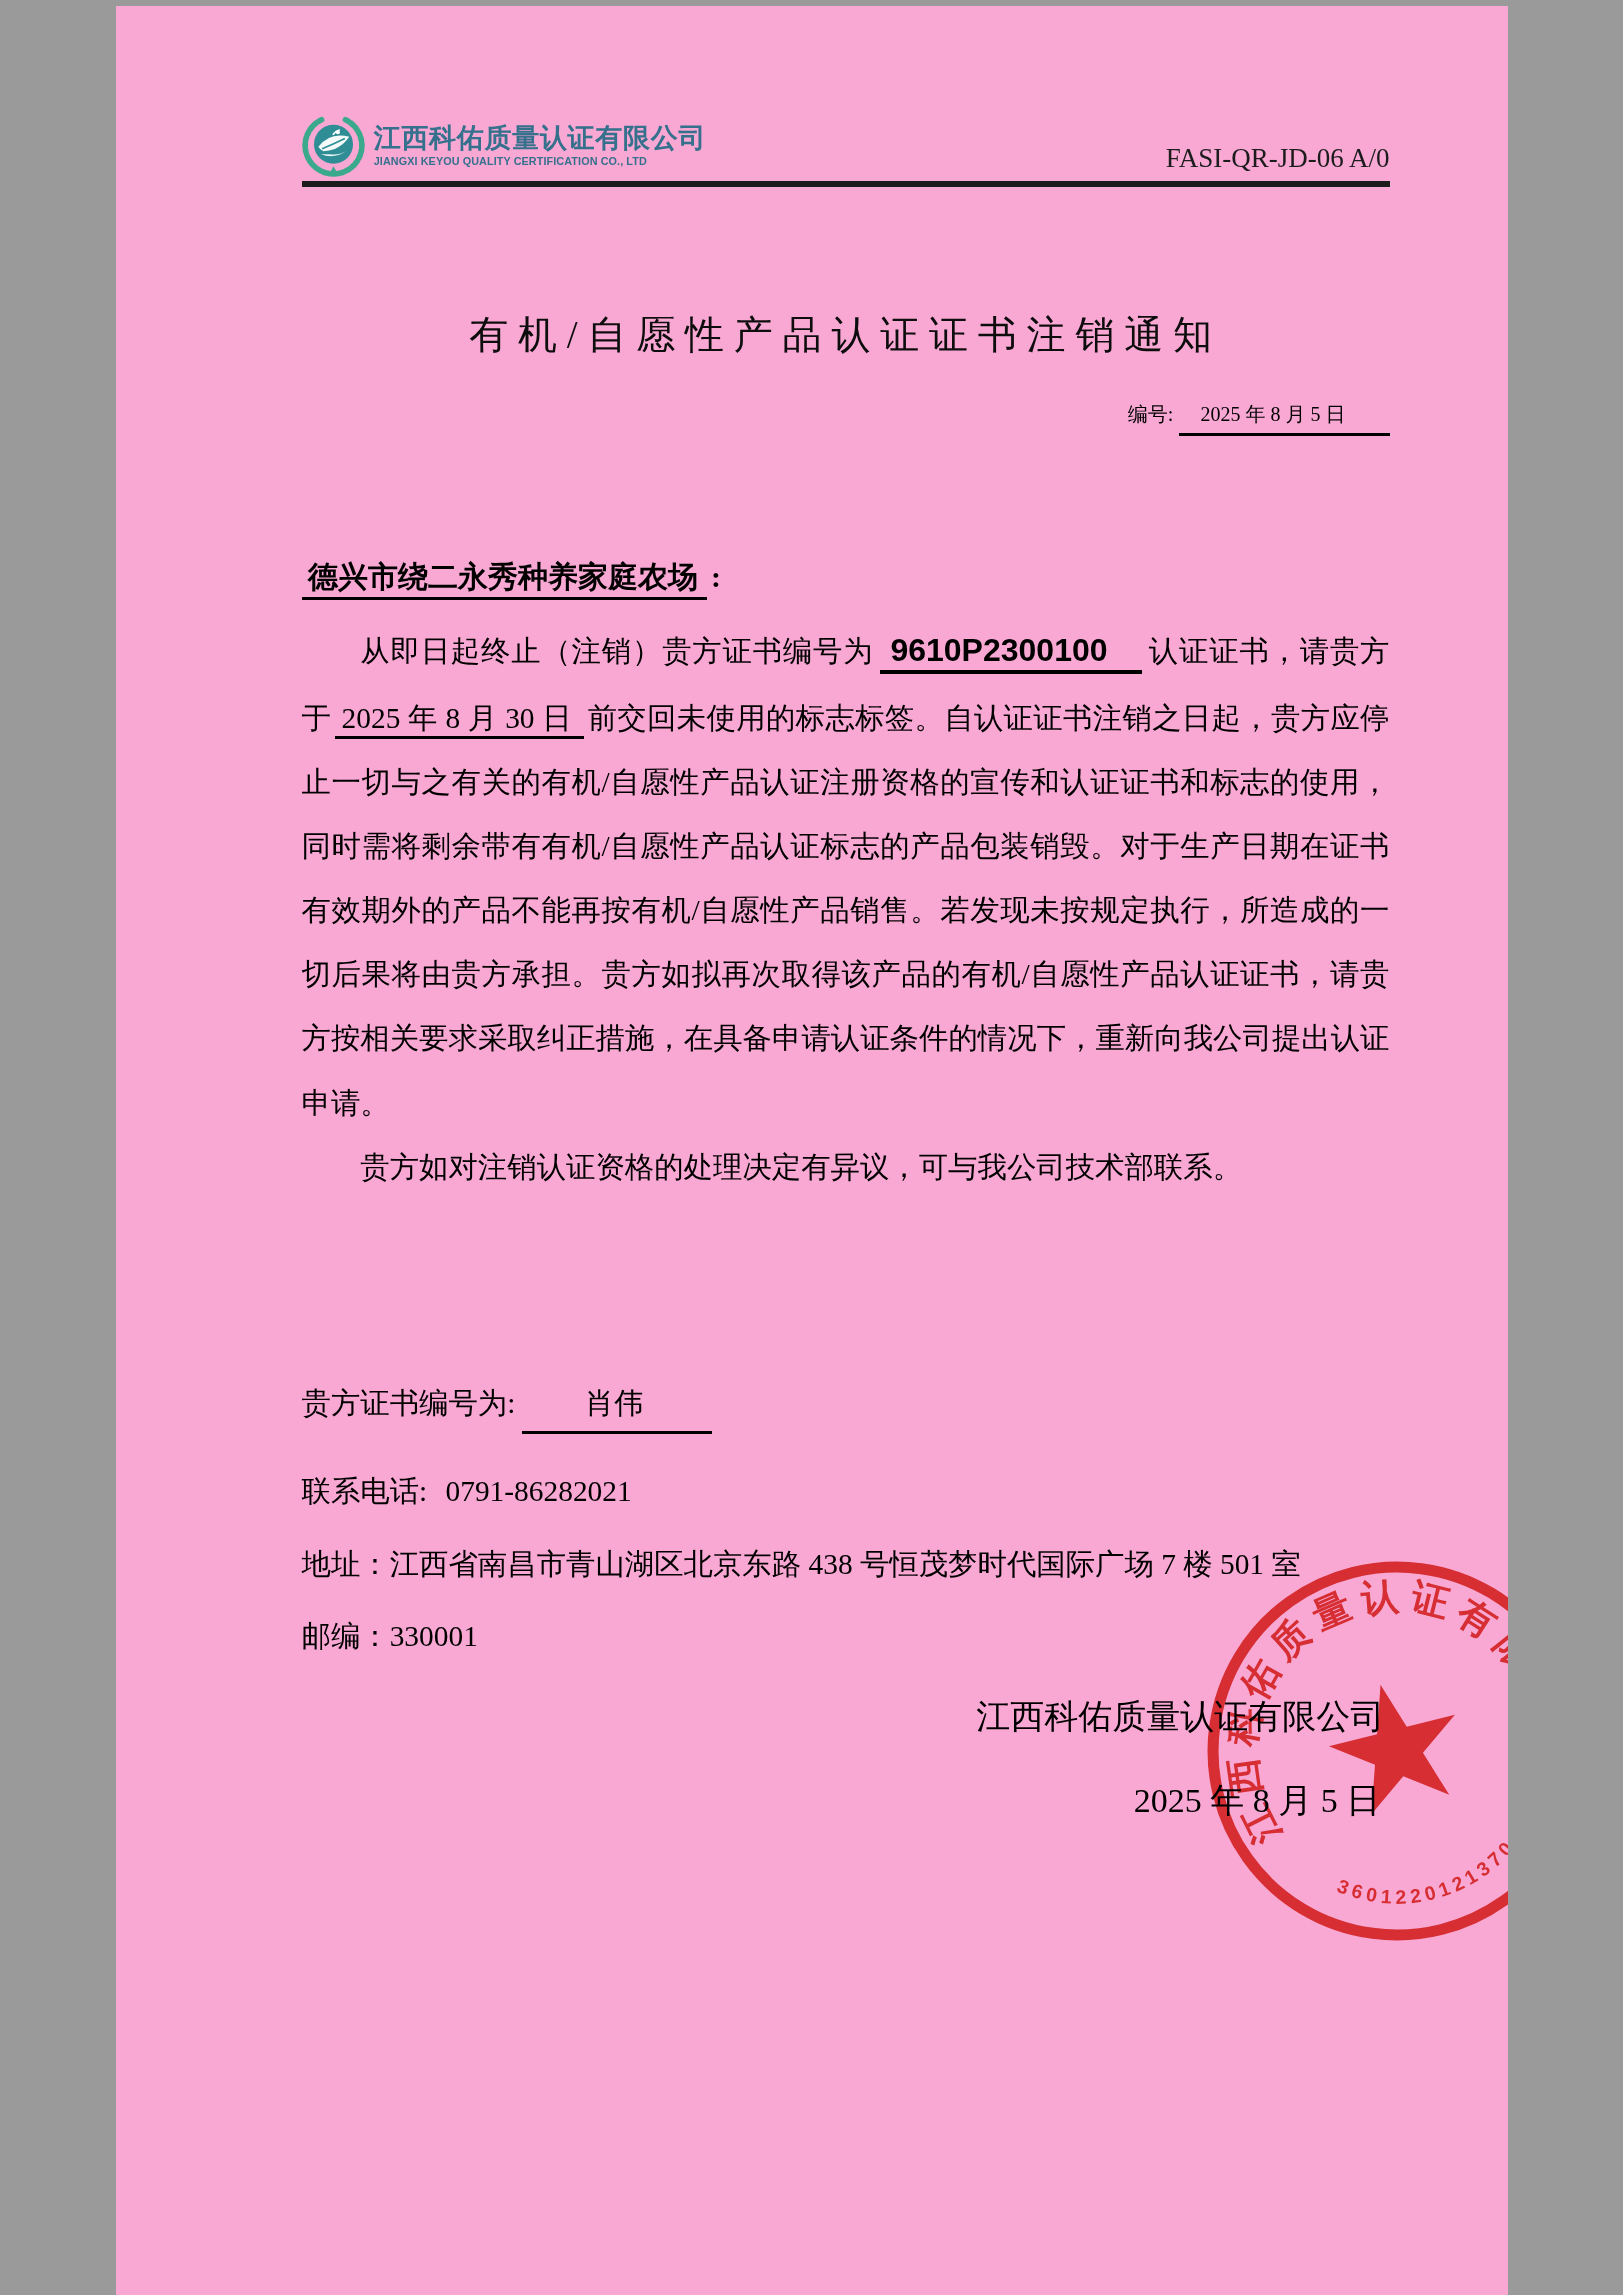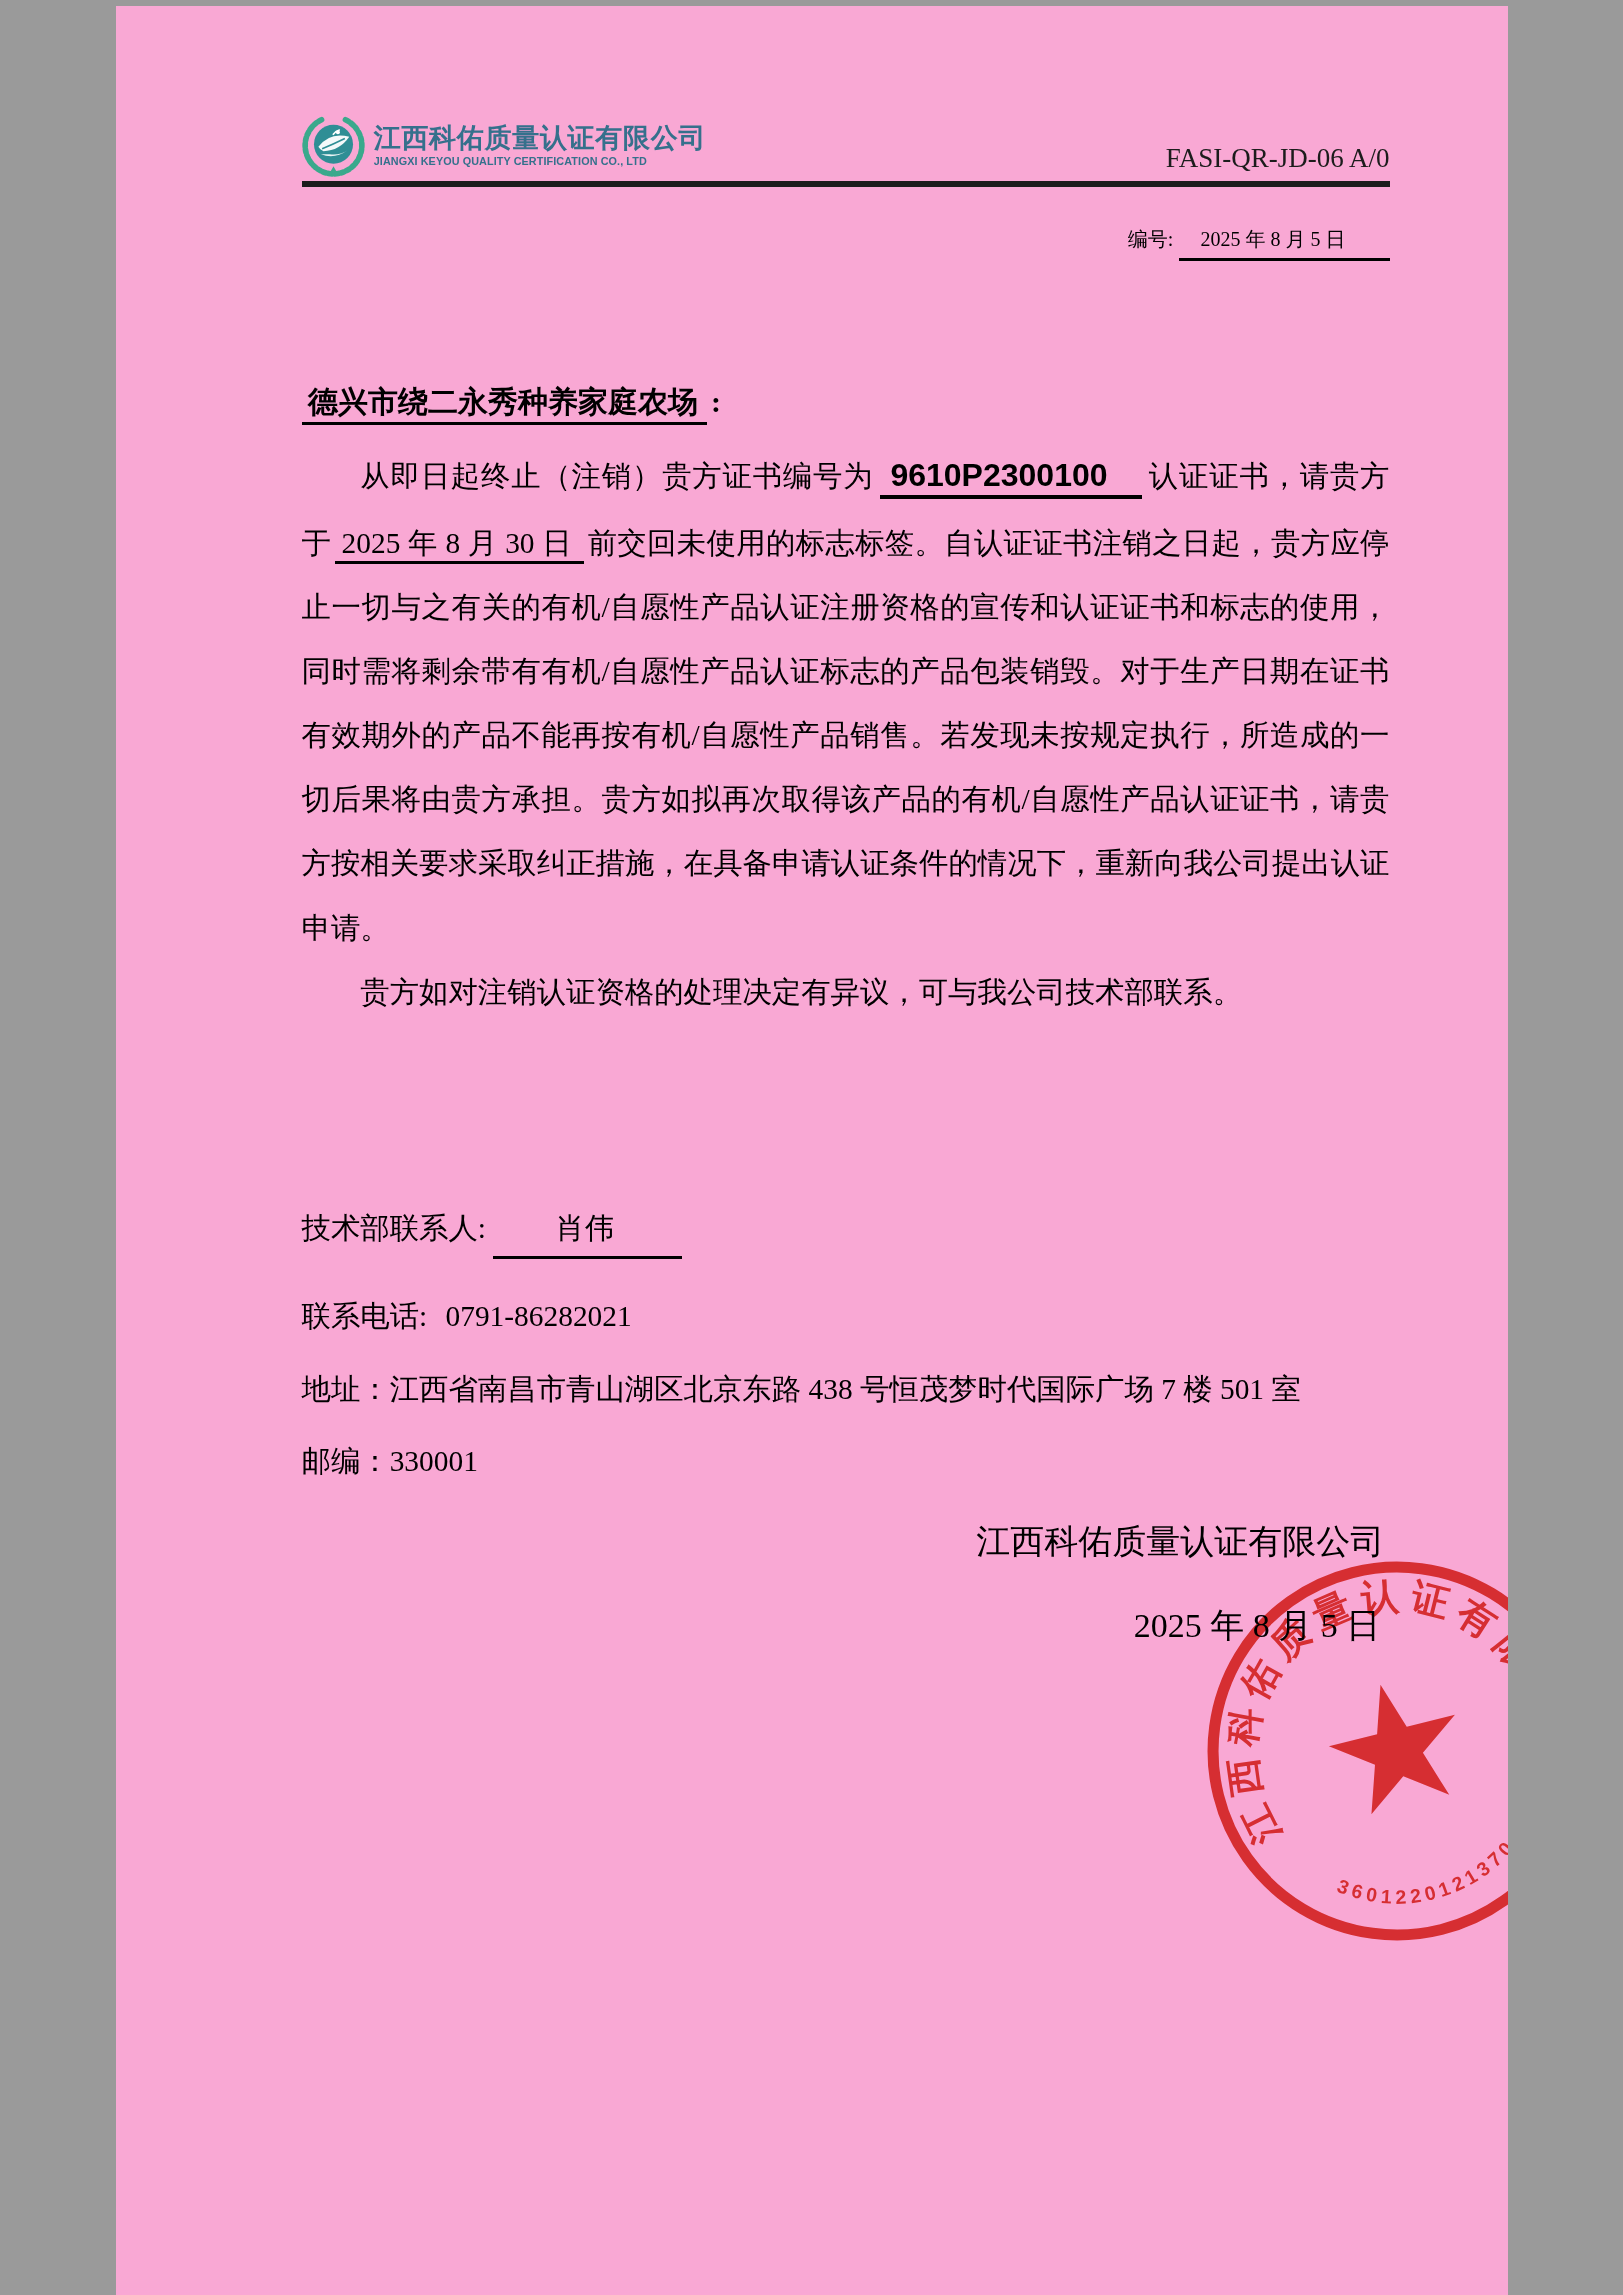--- a/index.html
+++ b/index.html
@@ -117,39 +117,40 @@
         </svg>
         <div>
           <div class="logo-text-cn">江西科佑质量认证有限公司</div>
           <div class="logo-text-en">JIANGXI KEYOU QUALITY CERTIFICATION CO., LTD</div>
         </div>
       </div>
       <div class="doc-code">FASI-QR-JD-06 A/0</div>
     </div>
     <div class="header-rule"></div>
 
+    <h1 class="title">有机/自愿性产品认证证书注销通知</h1>
 
     <div class="number-line">
       <span>编号:</span><span class="number-underline">2025 年 8 月 5 日</span>
     </div>
 
     <div class="addressee">
       <span class="addressee-name">德兴市绕二永秀种养家庭农场</span><span class="addressee-colon">:</span>
     </div>
 
     <div class="body-text">
 
       <p><span>从即日起终止（注销）贵方证书编号为</span><span class="run-cert">9610P2300100</span><span>认证证书，请贵方于</span><span class="run-date-underline">2025 年 8 月 30 日</span><span>前交回未使用的标志标签。自认证证书注销之日起，贵方应停止一切与之有关的有机/自愿性产品认证注册资格的宣传和认证证书和标志的使用，同时需将剩余带有有机/自愿性产品认证标志的产品包装销毁。对于生产日期在证书有效期外的产品不能再按有机/自愿性产品销售。若发现未按规定执行，所造成的一切后果将由贵方承担。贵方如拟再次取得该产品的有机/自愿性产品认证证书，请贵方按相关要求采取纠正措施，在具备申请认证条件的情况下，重新向我公司提出认证申请。</span></p>
 
       <p>贵方如对注销认证资格的处理决定有异议，可与我公司技术部联系。</p>
     </div>
 
     <div class="contact-block">
       <div class="contact-line">
-        <span>技术部联系人:</span><span class="contact-name-underline">肖伟</span>
+        <span>贵方证书编号为:</span><span class="contact-name-underline">肖伟</span>
       </div>
       <div class="contact-line">
         <span>联系电话:</span><span class="contact-value">0791-86282021</span>
       </div>
       <div class="contact-line">
         <span>地址：</span><span>江西省南昌市青山湖区北京东路 438 号恒茂梦时代国际广场 7 楼 501 室</span>
       </div>
       <div class="contact-line">
         <span>邮编：</span><span>330001</span>
       </div>

